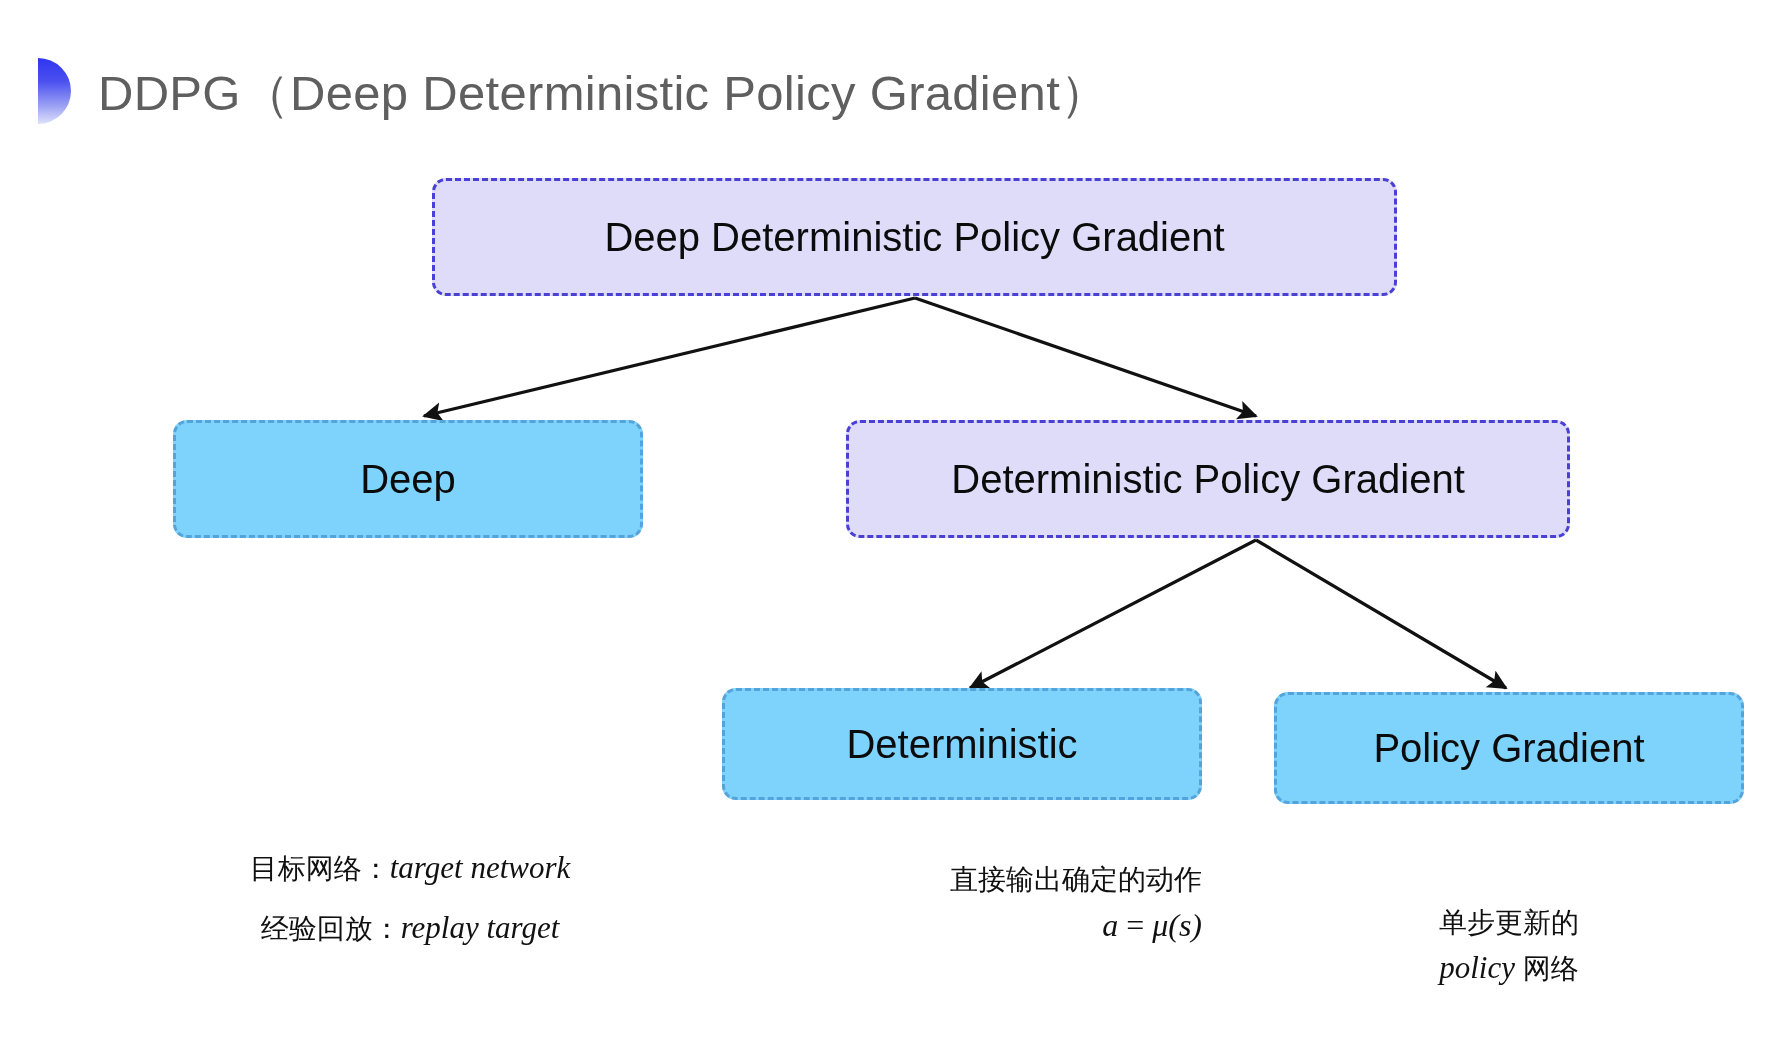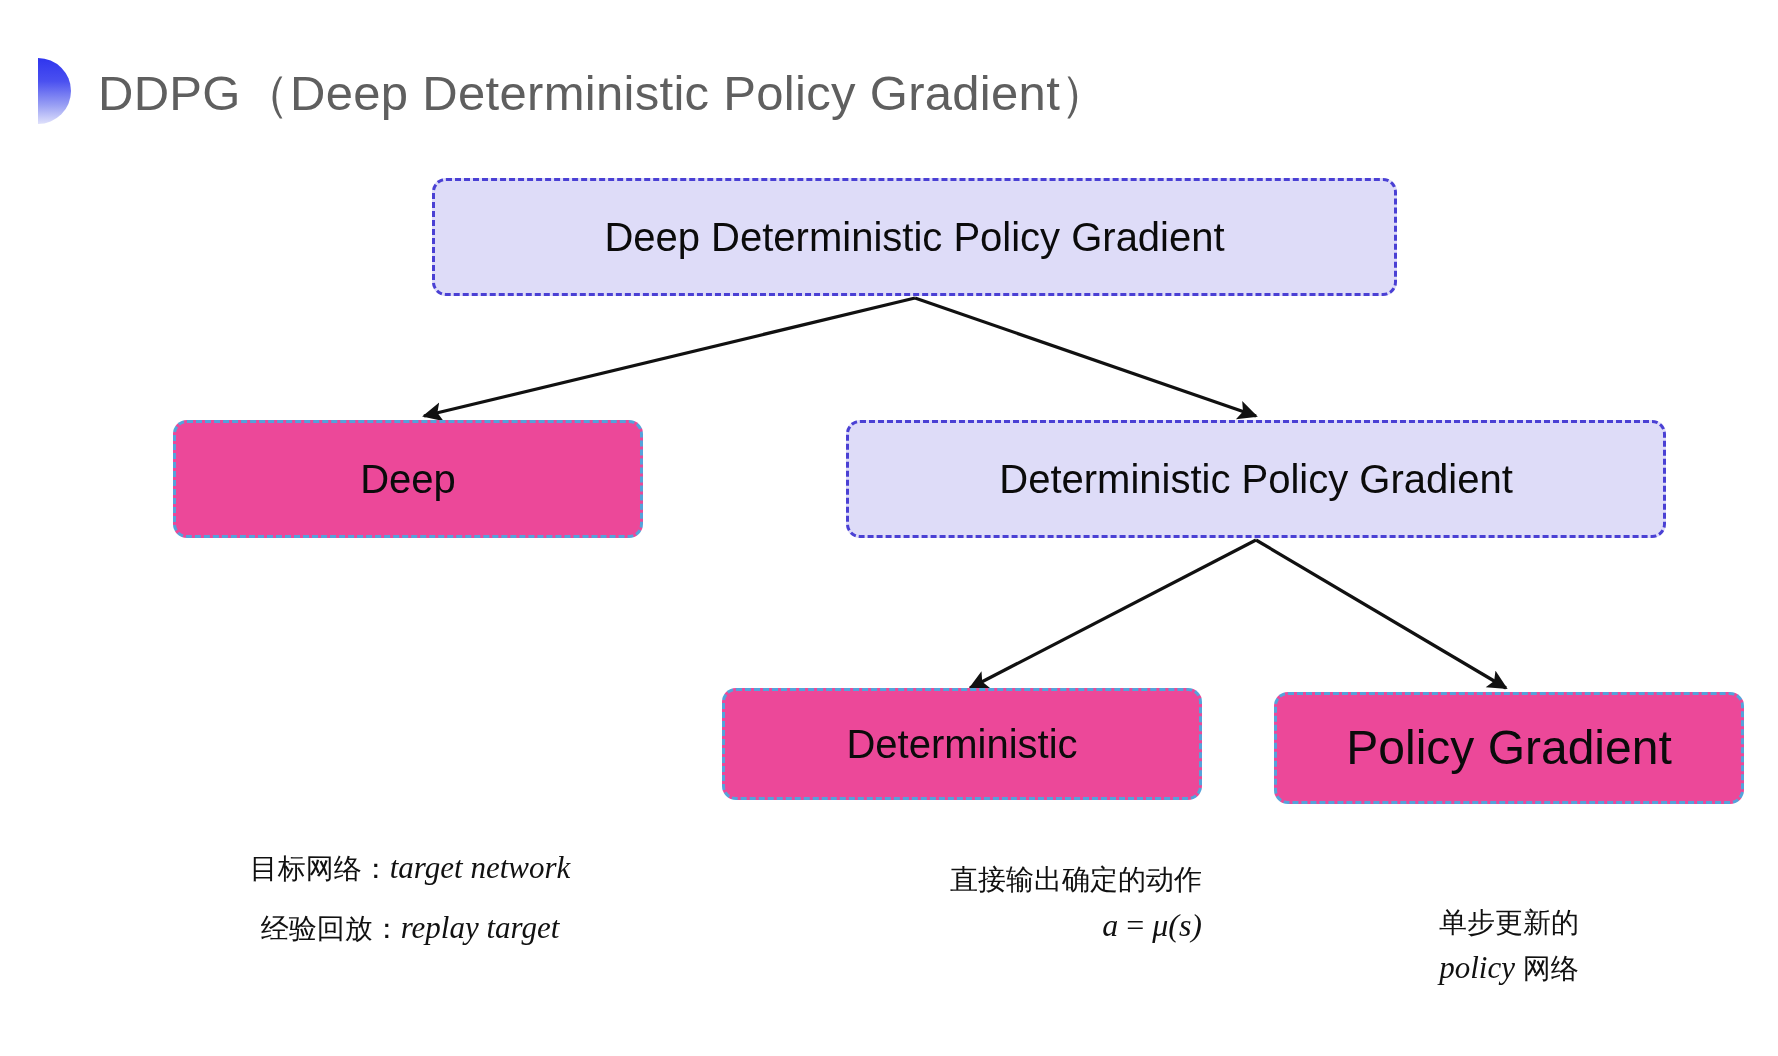--- a/index.html
+++ b/index.html
@@ -66,29 +66,29 @@
     text-align: center;
     color: #0b0b0b;
     font-weight: 400;
     line-height: 1.15;
   }
   .node.purple {
     background: #dedcf8;
     border-color: #4a40d4;
   }
   .node.blue {
-    background: #ec4899;
+    background: #7dd3fc;
     border-color: #54a3da;
   }
 
   #node-root     { left: 432px; top: 178px;  width: 965px; height: 118px; font-size: 40px; }
   #node-deep     { left: 173px; top: 420px;  width: 470px; height: 118px; font-size: 40px; }
-  #node-dpg      { left: 846px; top: 420px;  width: 820px; height: 118px; font-size: 40px; }
+  #node-dpg      { left: 846px; top: 420px;  width: 724px; height: 118px; font-size: 40px; }
   #node-det      { left: 722px; top: 688px;  width: 480px; height: 112px; font-size: 40px; }
-  #node-pg       { left: 1274px; top: 692px; width: 470px; height: 112px; font-size: 48px; }
+  #node-pg       { left: 1274px; top: 692px; width: 470px; height: 112px; font-size: 40px; }
 
   
   .caption {
     position: absolute;
     color: #111111;
     font-size: 28px;
     line-height: 1.95;
     white-space: nowrap;
   }
   .caption .row { display: block; }

